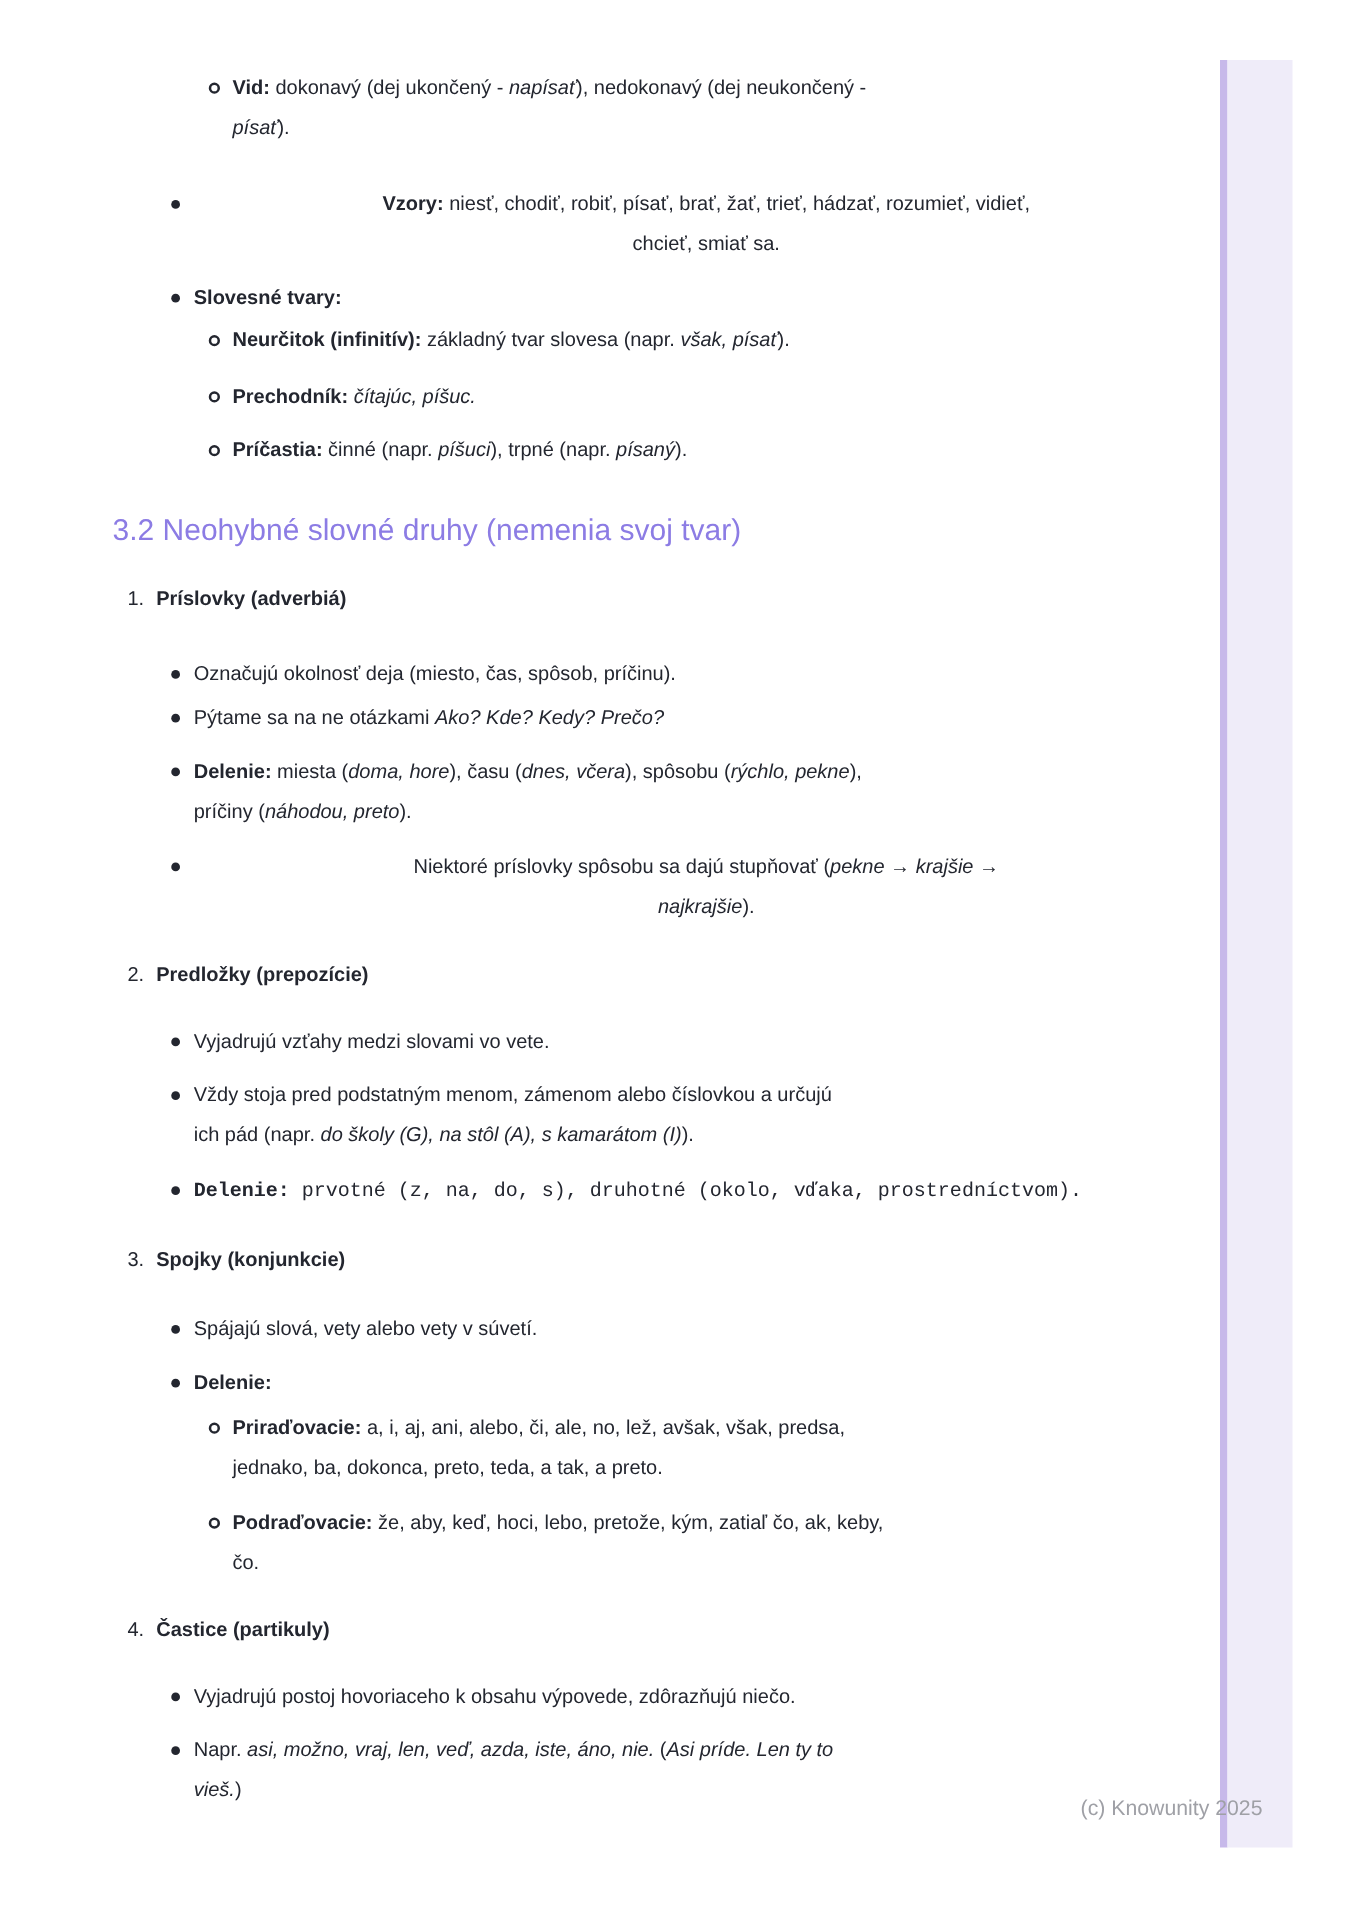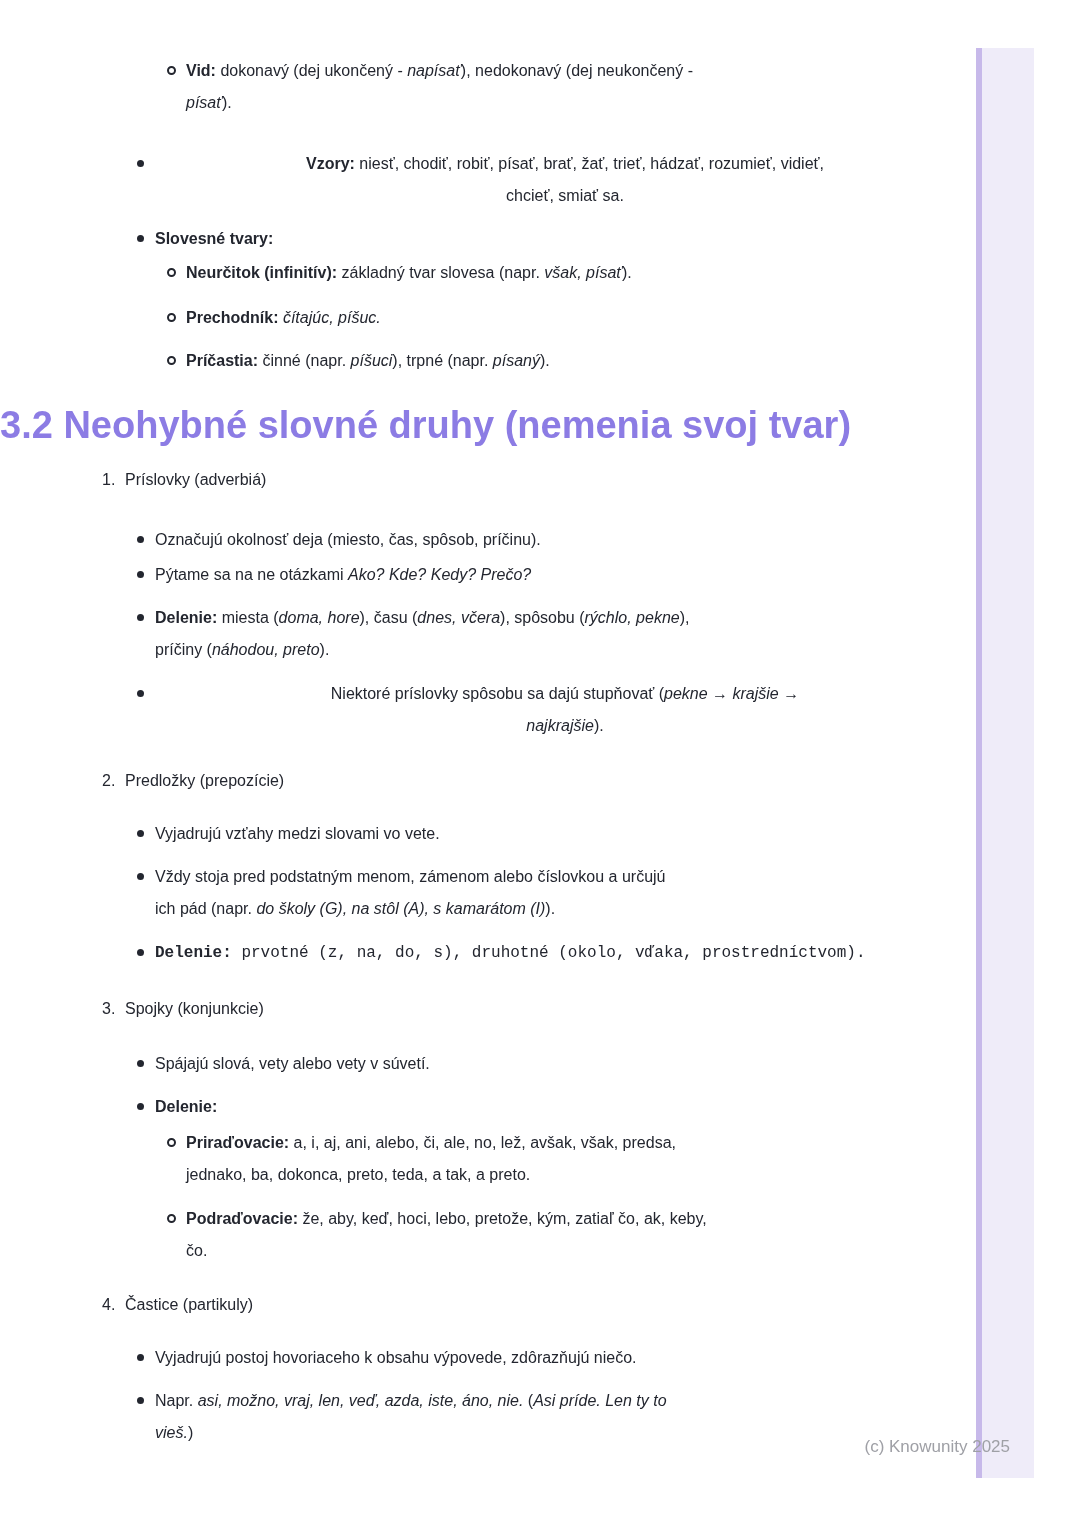--- a/index.html
+++ b/index.html
@@ -34,23 +34,24 @@
     position:absolute;left:167px;top:11px;
     width:9px;height:9px;border-radius:50%;
     border:2px solid var(--text-color,#23262f);
     box-sizing:border-box;background:transparent;
   }
   .b-num{padding-left:125px;}
   .b-num > .num{
     position:absolute;left:102px;top:0;
     font-weight:400;
   }
-  .b-num .seg{font-weight:400;}
+  .b-num .seg{font-weight:700;}
   .b-heading{
-    font-size:38px;line-height:44px;font-weight:700;
+    padding-left:90px;
+    font-size:24px;line-height:44px;font-weight:400;
     color:var(--heading-color,#8c7ce4);
   }
   .seg-b{font-weight:700;}
   .seg-i{font-style:italic;}
   .accent-line{
     position:absolute;left:976px;top:48px;width:6px;height:1430px;
     background:var(--accent-line,#c7b9ea);
   }
   .margin-panel{
     position:absolute;left:982px;top:48px;width:52px;height:1430px;

